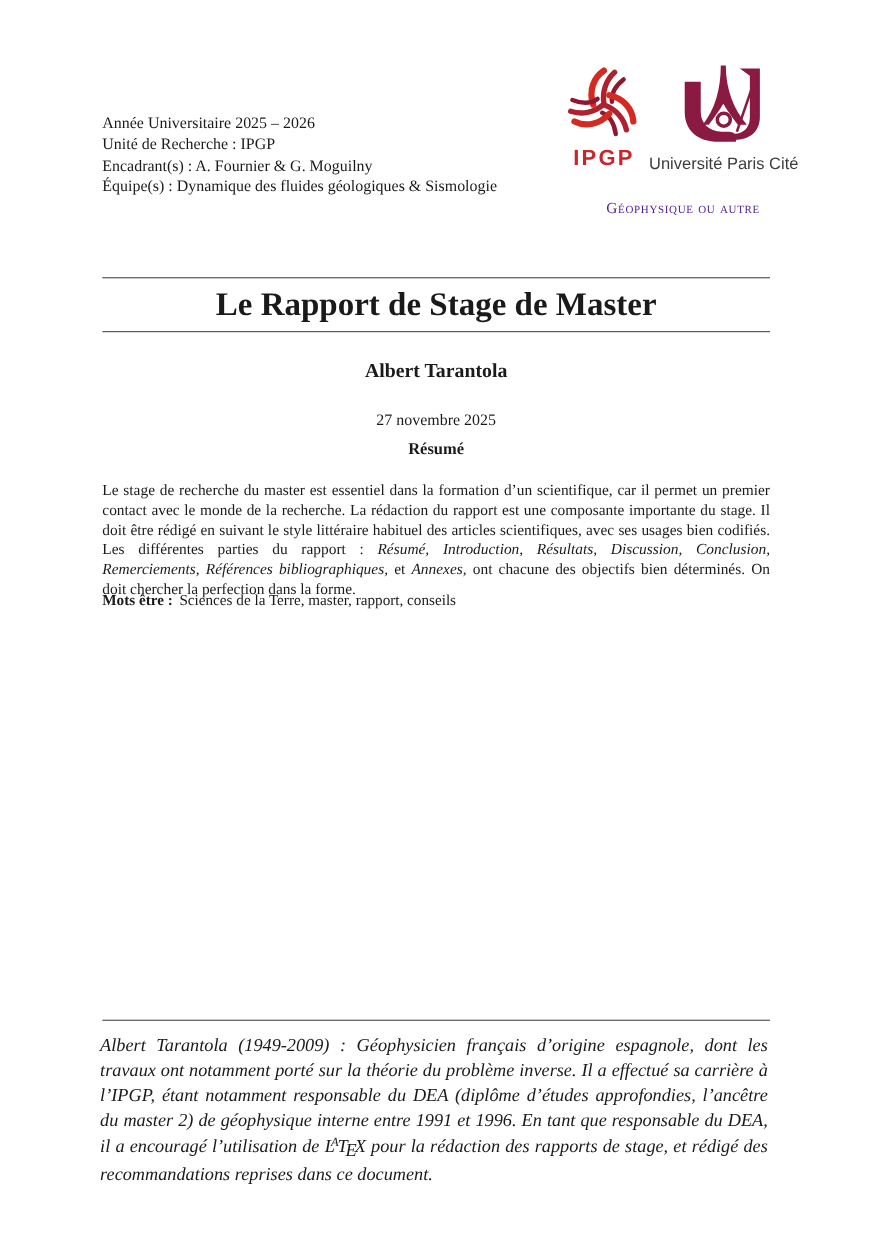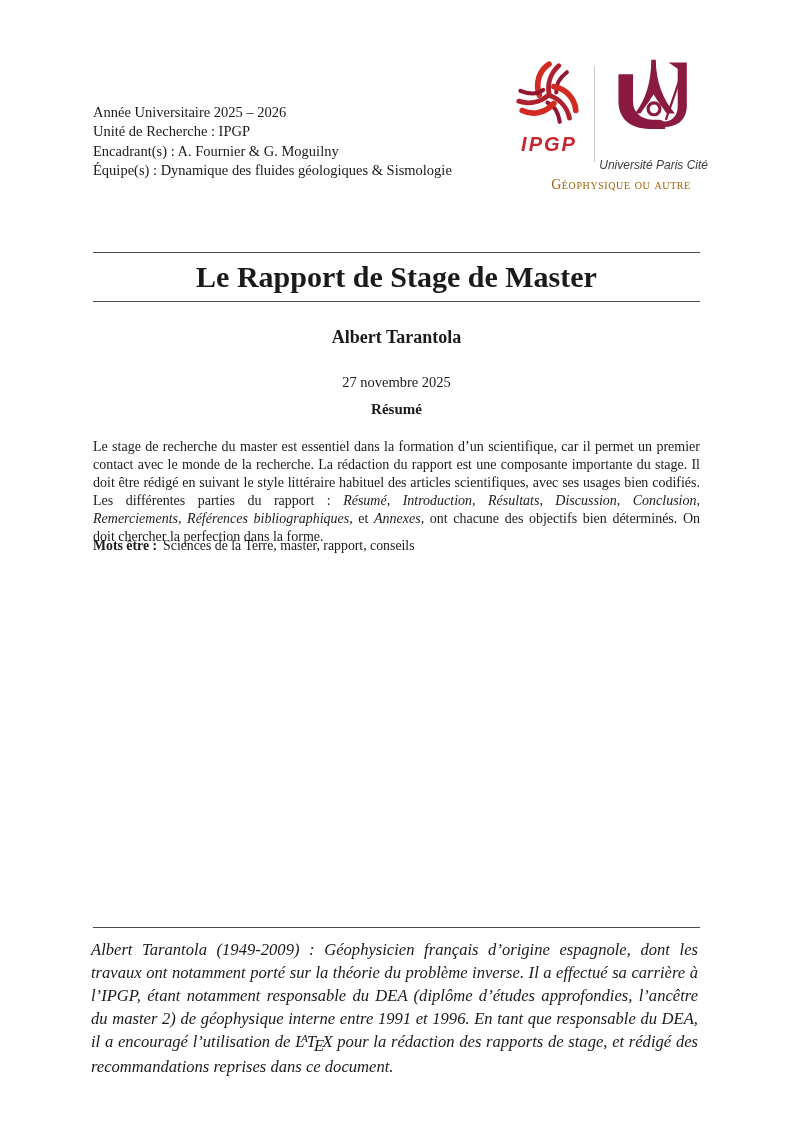--- a/index.html
+++ b/index.html
@@ -7,28 +7,28 @@
     position:relative;width:794px;height:1123px;background:#ffffff;
     margin:0 auto;font-family:"Liberation Serif","DejaVu Serif",serif;color:#1a1a1a;
     overflow:hidden;
     padding-left:13px;
   }
   
   .info{position:absolute;left:93px;top:103px;font-size:14.5px;line-height:19.4px;white-space:nowrap;}
   
   .logos{position:absolute;left:508px;top:56px;width:200px;}
   .logo-row{display:flex;align-items:stretch;justify-content:space-between;}
-  .logo-col{display:flex;flex-direction:column;align-items:center;font-style:italic;}
+  .logo-col{display:flex;flex-direction:column;align-items:center;}
   .logo-divider{width:1px;background:#c9c9c9;height:96px;align-self:center;}
   .ipgp-word{font-family:"Liberation Sans","DejaVu Sans",sans-serif;font-weight:bold;
     color:#c9252c;font-size:20px;letter-spacing:2px;margin-top:1px;line-height:18px;}
   .upc-word{font-family:"Liberation Sans","DejaVu Sans",sans-serif;color:#3c3c3c;
-    font-size:12px;margin-top:20px;white-space:nowrap;}
-  .logo-caption{margin-top:5px;text-align:center;padding-left:26px;
-    font-variant:small-caps;font-size:14px;letter-spacing:0.6px;color:#a16207;}
+    font-size:15px;margin-top:3px;white-space:nowrap;}
+  .logo-caption{margin-top:25px;text-align:center;padding-left:26px;
+    font-variant:small-caps;font-size:14px;letter-spacing:0.6px;color:#4c1d95;}
   
   .rule{position:absolute;left:93px;width:607px;height:0;border-top:1.2px solid #4a4a4a;}
   .rule-top{top:252px;}
   .rule-bottom{top:301px;}
   .doc-title{position:absolute;left:93px;top:260px;width:607px;text-align:center;
     font-size:30px;font-weight:bold;}
   .author{position:absolute;left:93px;top:327px;width:607px;text-align:center;
     font-size:18px;font-weight:bold;}
   .date{position:absolute;left:93px;top:374px;width:607px;text-align:center;font-size:14.5px;}
   .abstract-heading{position:absolute;left:93px;top:401px;width:607px;text-align:center;

